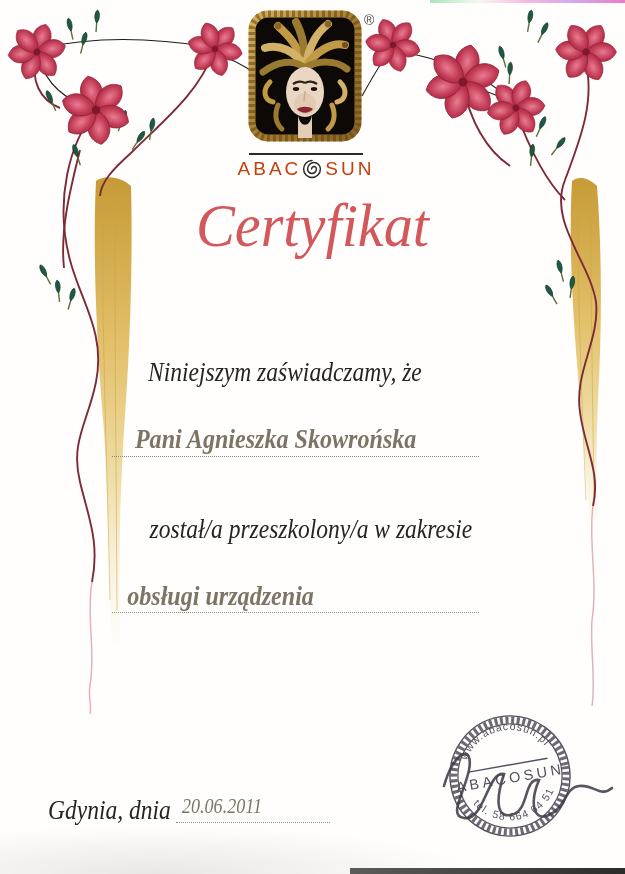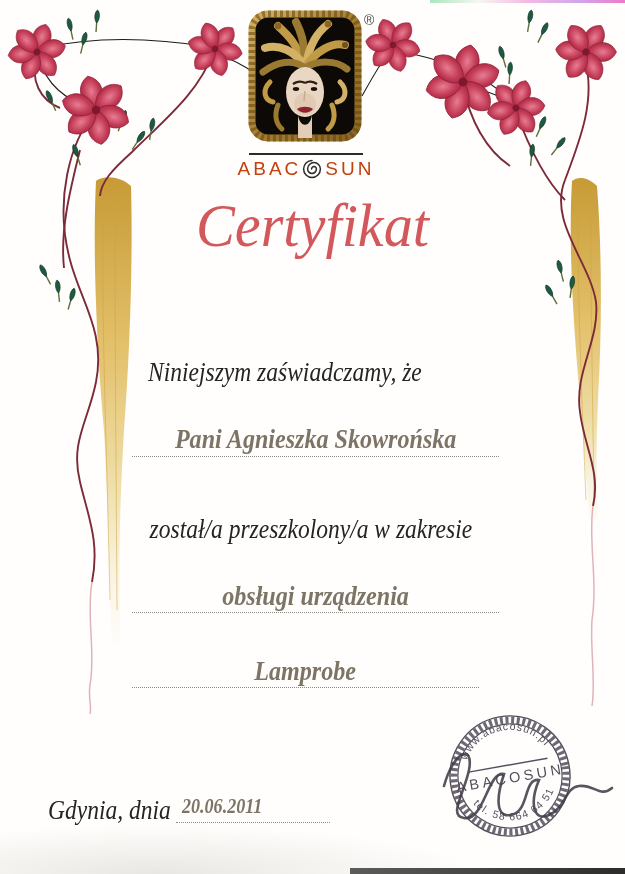--- a/index.html
+++ b/index.html
@@ -24,34 +24,34 @@
     font-size:62px;font-style:italic;color:#d2585c;
     transform:scaleX(.94);transform-origin:50% 50%;
   }
   
   .plain-line{font-style:italic;font-size:28px;color:#242424;white-space:nowrap;}
   .squeeze-l{transform:scaleX(.84);transform-origin:0 50%;}
   .squeeze-c{transform:scaleX(.84);transform-origin:50% 50%;}
   #intro-line{left:148px;top:356px;}
   #statement-line{left:120px;top:513px;width:370px;text-align:center;}
   .fill-field{
-    left:132px;width:367px;text-align:center;
+    left:112px;width:367px;text-align:left;
     border-bottom:1.5px dotted #8a8a82;
     font-style:italic;font-weight:bold;color:#7d7466;white-space:nowrap;
   }
   #name-field{top:423px;height:33px;font-size:28px;}
   #scope-field{top:580px;height:32px;font-size:28px;}
   #device-field{top:655px;height:32px;width:347px;font-size:28px;}
   .fill-inner{display:inline-block;transform:scaleX(.86);transform-origin:50% 50%;}
   
   #place-line{left:48px;top:794px;}
   #date-field{
     left:176px;top:794px;width:148px;height:28px;
     border-bottom:1.5px dotted #8a8a82;text-align:left;padding-left:6px;
-    font-style:italic;font-weight:bold;font-size:21px;color:#7d7466;white-space:nowrap;
+    font-style:italic;font-weight:normal;font-size:21px;color:#7d7466;white-space:nowrap;
   }
   
   #stamp{left:442px;top:708px;width:136px;height:136px;opacity:.92;}
   #signature{left:428px;top:728px;width:195px;height:115px;}
   
   #scan-line-top{
     left:430px;top:0;width:195px;height:3px;opacity:.75;
     background:linear-gradient(to right,#8edfa6,#f2f5ee,#f0a2d8,#c08ae8,#e94fb4);
   }
   #scan-smudge-bottom{
@@ -241,23 +241,20 @@
   <div id="name-field" class="abs fill-field">
     <span class="fill-inner">Pani Agnieszka Skowrońska</span>
   </div>
 
   <div id="statement-line" class="abs plain-line squeeze-c">został/a przeszkolony/a w zakresie</div>
 
   <div id="scope-field" class="abs fill-field">
     <span class="fill-inner">obsługi urządzenia</span>
   </div>
 
-  <div id="device-field" class="abs fill-field">
-    <span class="fill-inner">Lamprobe</span>
-  </div>
 
   <div id="place-line" class="abs plain-line squeeze-l">Gdynia, dnia</div>
 
   <div id="date-field" class="abs">
     <span class="fill-inner" style="transform-origin:0 50%;">20.06.2011</span>
   </div>
 
   <svg id="stamp" class="abs" viewBox="0 0 136 136">
     <defs>
       <path id="arcTop" d="M24.8,83.7 A46,46 0 1 1 111.2,83.7" fill="none"></path>

